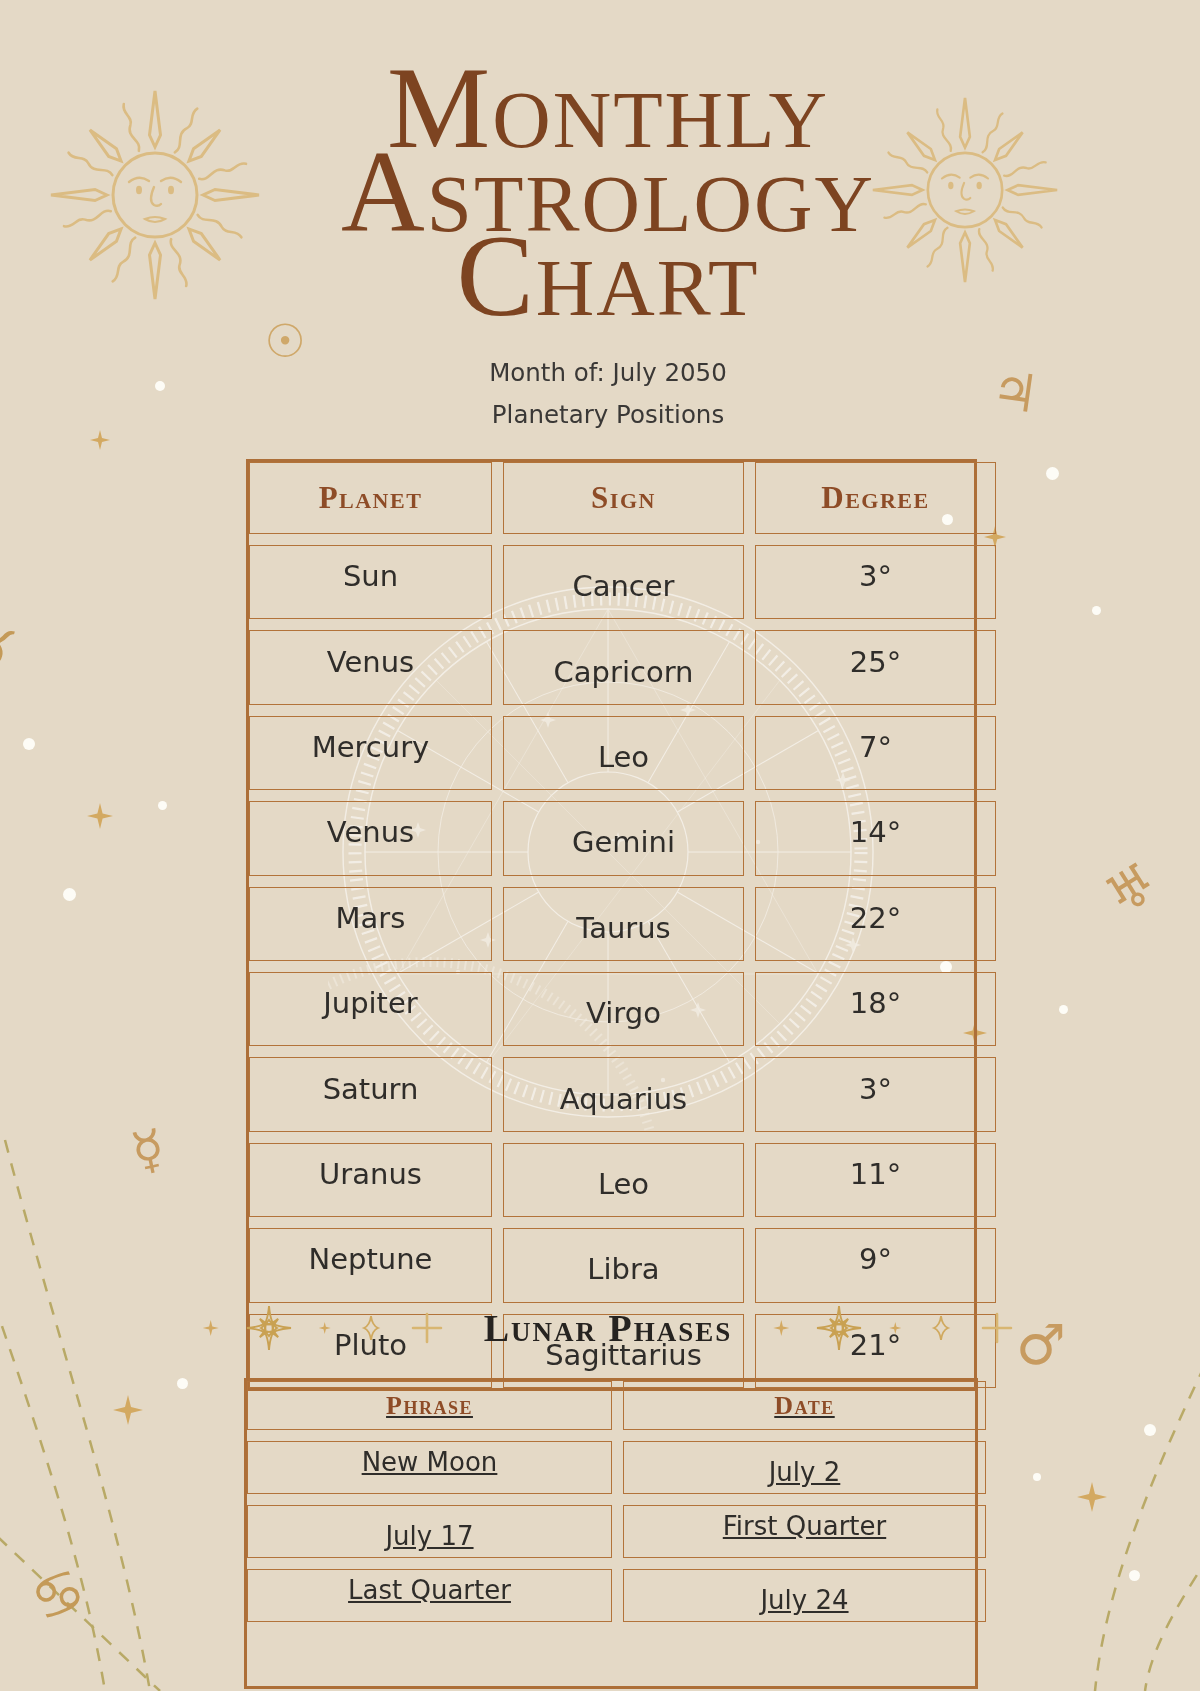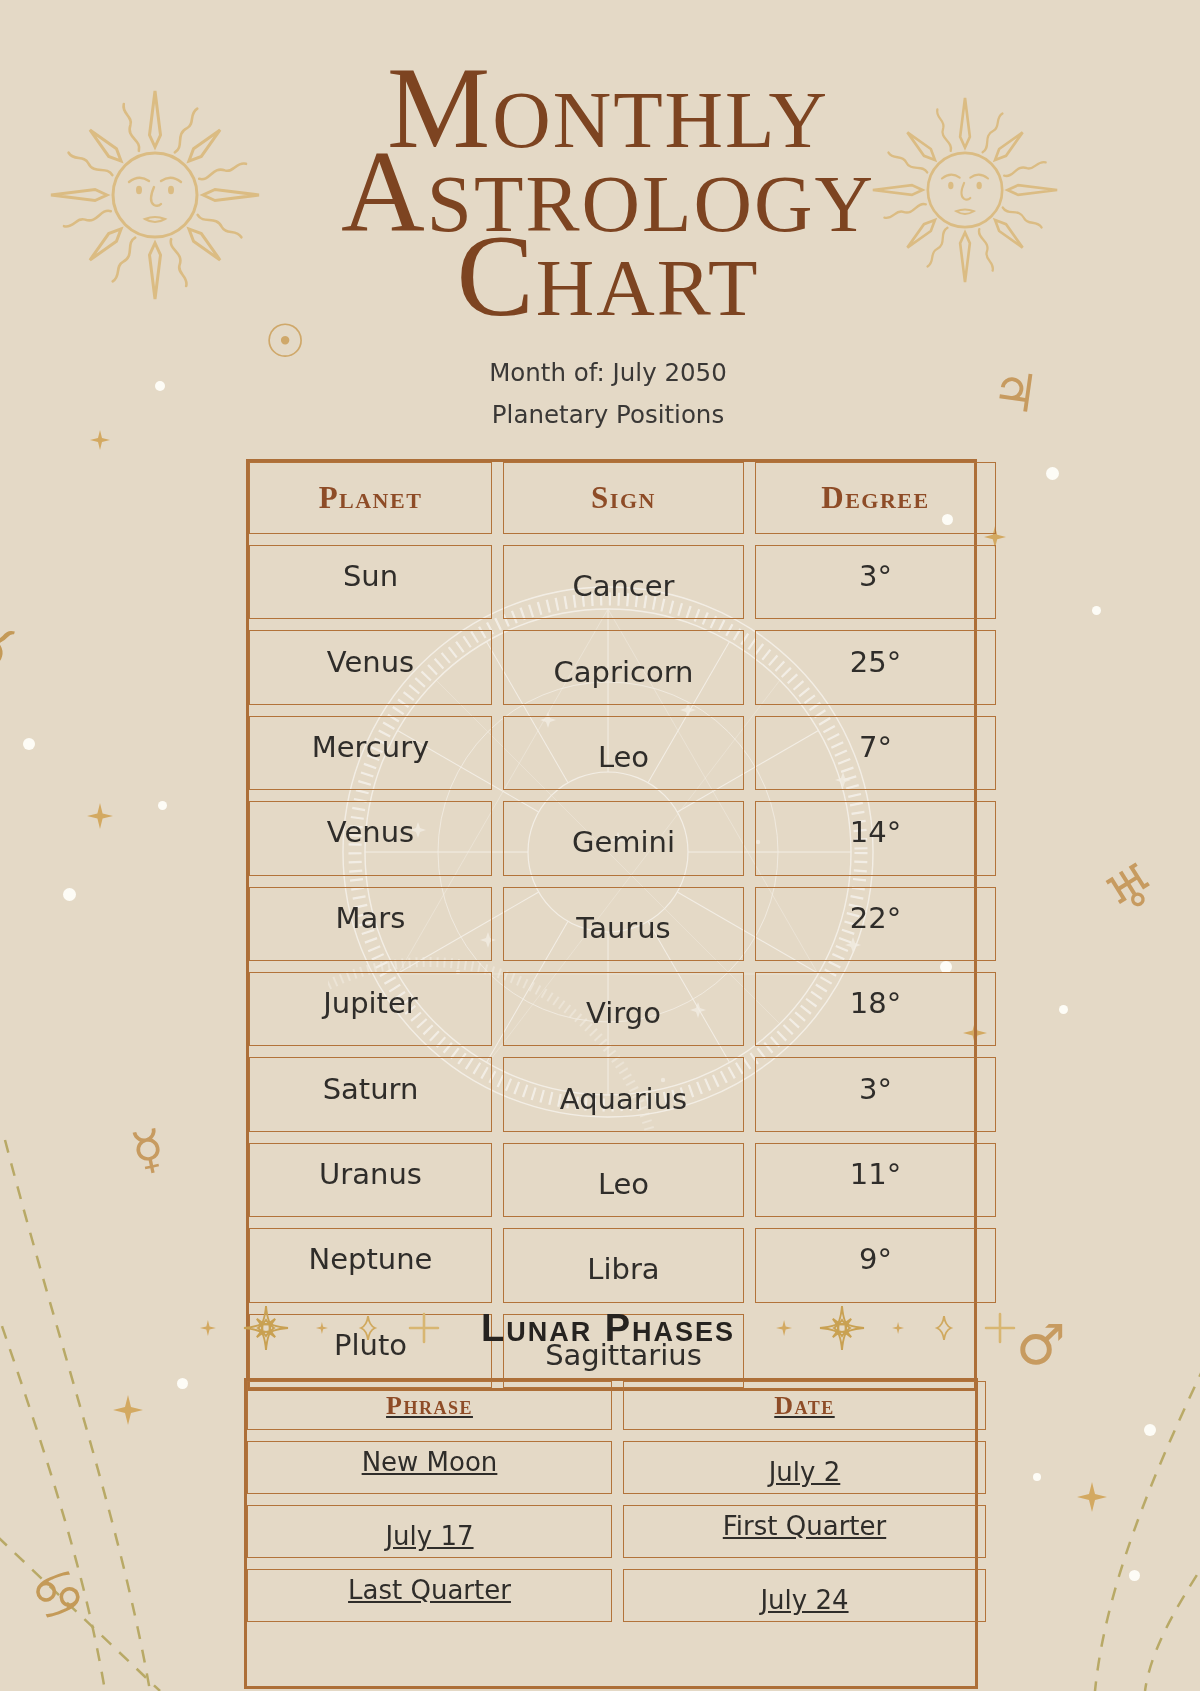--- a/index.html
+++ b/index.html
@@ -23,21 +23,21 @@
              grid-template-rows:72px repeat(10,74.4px);}
   .lunar-tbl{left:244px;top:1378px;width:728px;grid-template-columns:365px 363px;
              grid-template-rows:49px repeat(4,53px);text-decoration:underline;}
   .lunar-tbl .cell{font-size:26px;}
   .nudge-up{transform:translateY(-6px);}
   .nudge-down{transform:translateY(4px);}
 
   
   .lunar-head{position:absolute;top:1305px;left:8px;width:1200px;display:flex;
               align-items:center;justify-content:center;gap:27px;}
-  .lunar-title{font-family:Liberation Sans, sans-serif;font-variant:small-caps;font-weight:bold;
+  .lunar-title{font-family:Liberation Serif, serif;font-variant:small-caps;font-weight:bold;
                font-size:38px;letter-spacing:2px;color:#262320;margin:0 14px;}
 
   
   .dot{position:absolute;border-radius:50%;background:#fdfcf6;}
   .spark{position:absolute;background:#d3a961;
          clip-path:polygon(50% 0,60% 40%,100% 50%,60% 60%,50% 100%,40% 60%,0 50%,40% 40%);}
   .glyph{position:absolute;font-family:"DejaVu Sans",sans-serif;color:#c79b60;line-height:1;}
   svg.deco{position:absolute;pointer-events:none;}
 </style>
 </head>
@@ -275,20 +275,23 @@
     <div class="cell">
         <span class="nudge-up">9°</span>
       </div>
 
     <div class="cell">
         <span class="nudge-up">Pluto</span>
       </div>
     <div class="cell">
         <span class="nudge-down">Sagittarius</span>
       </div>
+    <div class="cell">
+        <span class="nudge-up">21°</span>
+      </div>
   </div>
 
   <div class="lunar-head">
     <div class="spark" style="position:static;width:16px;height:16px"></div>
     <svg width="46" height="46" viewBox="-23 -23 46 46">
         <use href="#bigstar"></use>
       </svg>
     <div class="spark" style="position:static;width:12px;height:12px"></div>
     <svg width="26" height="26" viewBox="-13 -13 26 26">
         <use href="#diamond-outline"></use>

